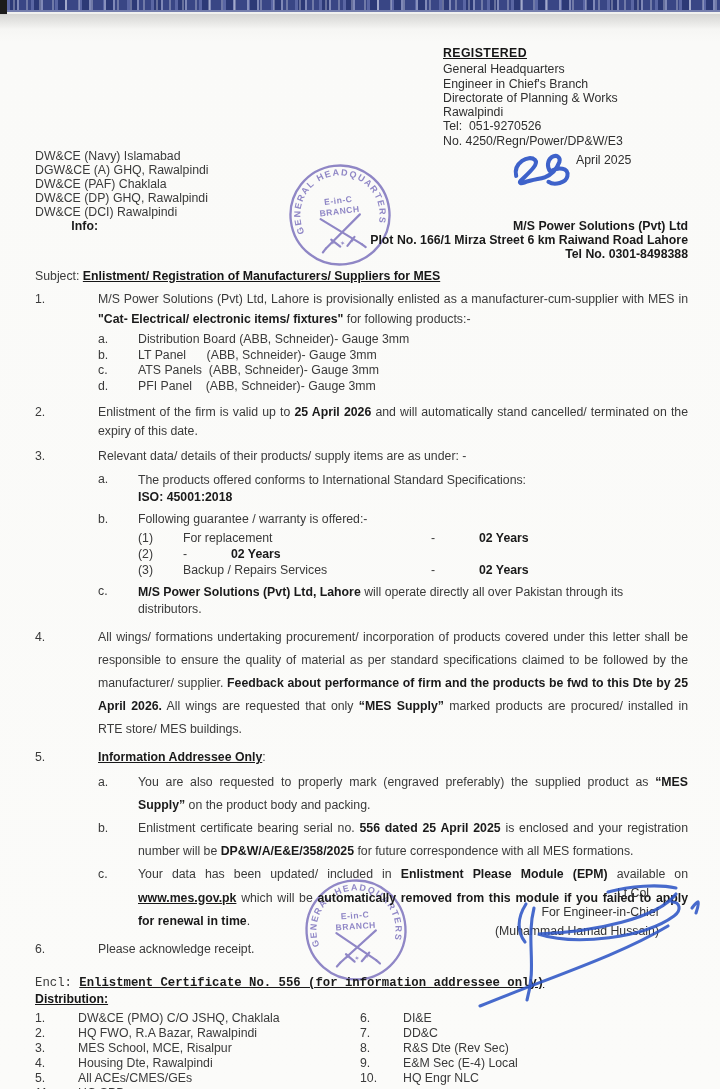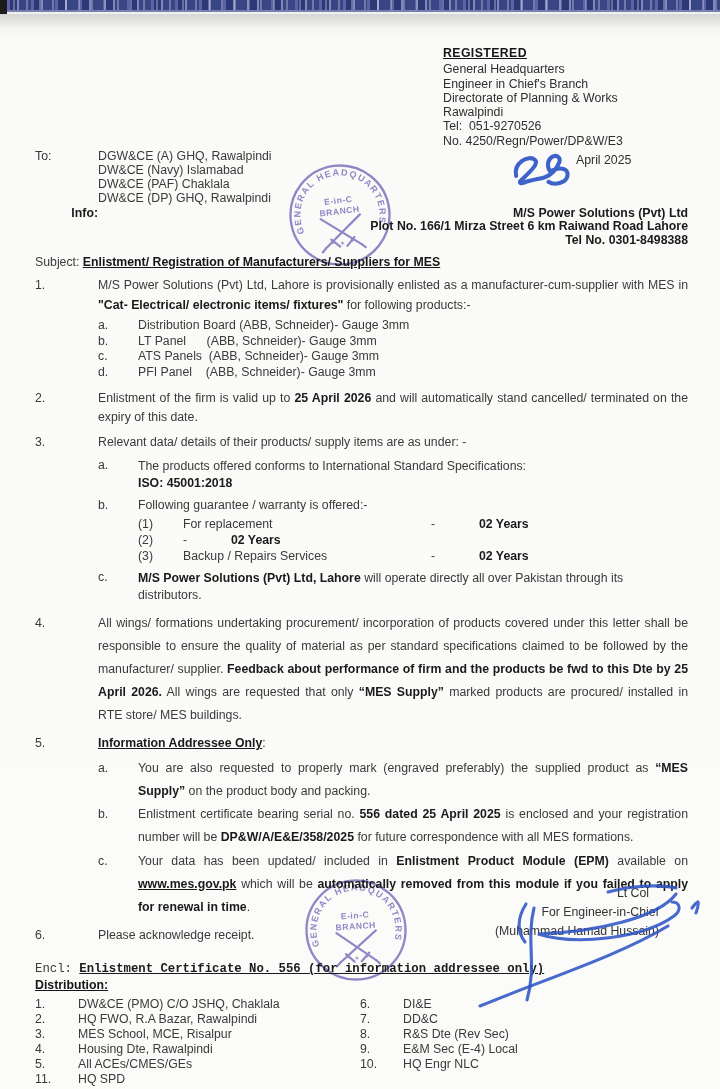--- a/index.html
+++ b/index.html
@@ -159,27 +159,27 @@
         <path d="M40,95 l-4,4"></path>
           <path d="M80,95 l4,4"></path>
       </g>
     </svg>
   </div>
 
   <main class="flow">
 
     <section class="addr">
       <div class="row">
-        <span class="lbl">To:</span>
         <div class="vals">
 
-        <div class="addr-line"><span>DGW&amp;CE (A) GHQ, Rawalpindi</span></div>
-            <div class="addr-line"><span>DW&amp;CE (Navy) Islamabad</span></div>
+        <div class="addr-line"><span>DW&amp;CE (Navy) Islamabad</span></div>
+            <div class="addr-line"><span>DGW&amp;CE (A) GHQ, Rawalpindi</span></div>
             <div class="addr-line"><span>DW&amp;CE (PAF) Chaklala</span></div>
             <div class="addr-line"><span>DW&amp;CE (DP) GHQ, Rawalpindi</span></div>
+            <div class="addr-line"><span>DW&amp;CE (DCI) Rawalpindi</span></div>
           </div>
       </div>
       <div class="row info">
         <span class="lbl">Info:</span>
         <div class="vals">
 
         <div class="addr-line"><span>M/S Power Solutions (Pvt) Ltd</span></div>
             <div class="addr-line"><span>Plot No. 166/1 Mirza Street 6 km Raiwand Road Lahore</span></div>
             <div class="addr-line"><span>Tel No. 0301-8498388</span></div>
           </div>
@@ -291,21 +291,21 @@
         <div class="subitem sub-wide">
           <span class="slbl">a.</span>
           <span class="stext just"><span>You are also requested to properly mark (engraved preferably) the supplied product as </span><span class="b">“MES Supply”</span><span> on the product body and packing.</span></span>
         </div>
         <div class="subitem sub-wide">
           <span class="slbl">b.</span>
           <span class="stext just"><span>Enlistment certificate bearing serial no. </span><span class="b">556 dated 25 April 2025</span><span> is enclosed and your registration number will be </span><span class="b">DP&amp;W/A/E&amp;E/358/2025</span><span> for future correspondence with all MES formations.</span></span>
         </div>
         <div class="subitem sub-wide">
           <span class="slbl">c.</span>
-          <span class="stext just"><span>Your data has been updated/ included in </span><span class="b">Enlistment Product Module (EPM)</span><span> available on </span><span class="b u">www.mes.gov.pk</span><span>  which will be </span><span class="b">automatically removed from this module if you failed to apply for renewal in time</span><span>.</span></span>
+          <span class="stext just"><span>Your data has been updated/ included in </span><span class="b">Enlistment Please Module (EPM)</span><span> available on </span><span class="b u">www.mes.gov.pk</span><span>  which will be </span><span class="b">automatically removed from this module if you failed to apply for renewal in time</span><span>.</span></span>
         </div>
       </div>
     </section>
 
     <section class="para">
       <div class="pline">
         <span class="pnum">6.</span>
         <div class="ptext">Please acknowledge receipt.</div>
       </div>
     </section>

